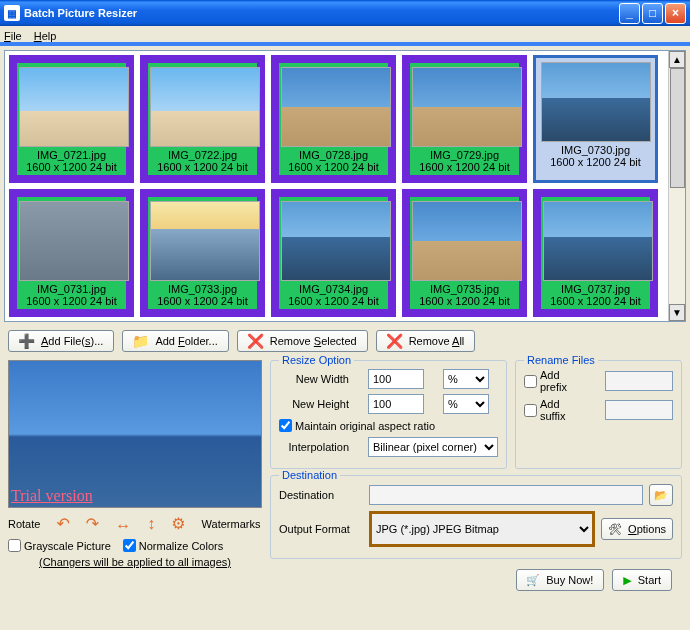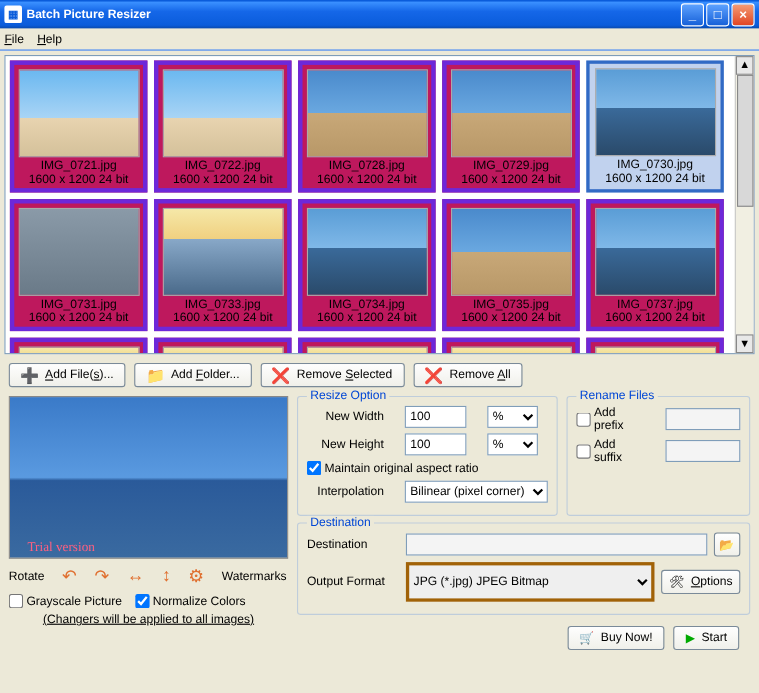--- a/index.html
+++ b/index.html
@@ -6,48 +6,48 @@
 body { background: #ece9d8; width: 690px; height: 630px; overflow: hidden; }
 
 .titlebar { height: 26px; background: linear-gradient(to bottom, #0a5cdb 0%, #0a5cdb 3%, #3a90ff 8%, #1567e8 40%, #0a5cdb 88%, #0848ab 100%); display: flex; align-items: center; padding: 0 4px; color: white; font-weight: bold; }
 .titlebar .appicon { width: 16px; height: 16px; background: #fff; margin-right: 4px; border-radius: 2px; display:flex; align-items:center; justify-content:center; color:#0a5cdb; font-size:10px; }
 .titlebar .title { flex: 1; }
 .titlebar .winbtns { display: flex; gap: 2px; }
 .winbtn { width: 21px; height: 21px; border: 1px solid #fff; border-radius: 3px; display:flex; align-items:center; justify-content:center; font-weight:bold; font-size:12px; cursor:pointer; }
 .winbtn.min, .winbtn.max { background: linear-gradient(to bottom,#5da2ff,#1660d8); color:white; }
 .winbtn.close { background: linear-gradient(to bottom,#f49c75,#e04523); color:white; }
 
-.menubar { height: 20px; background: #ece9d8; border-bottom: 1px solid #3b82f6; display:flex; align-items:center; padding-left:4px; gap:12px; }
+.menubar { height: 20px; background: #ece9d8; border-bottom: 4px solid #3b82f6; display:flex; align-items:flex-end; padding-left:4px; gap:12px; }
 .menubar span { cursor:pointer; }
 .menubar span u { text-decoration:underline; }
 
 .thumbarea { background:#fff; margin:4px; border:1px solid #7f9db9; height:272px; display:flex; }
 .thumbgrid { flex:1; overflow:hidden; padding:4px; }
 .thumbrow { display:flex; gap:6px; margin-bottom:6px; }
-.thumb { width:125px; border:4px solid #6d28d9; background:#be185d; text-align:center; padding:2px; }
+.thumb { width:125px; border:8px solid #6d28d9; background:#22c55e; text-align:center; padding:2px; }
 .thumb.selected { border:3px solid #316ac5; background:#c1d2ee; }
 .thumb .img { width:110px; height:80px; margin:2px auto; background:linear-gradient(to bottom,#6bb8f0 0%,#a8d4f5 55%,#e8d4b0 55%,#d4c19a 100%); border:1px solid #aaa; }
 .thumb .img.sea { background:linear-gradient(to bottom,#5a9dd6 0%,#7fb8e8 45%,#3a6a9a 45%,#2a4a6a 100%); }
 .thumb .img.sunset { background:linear-gradient(to bottom,#f5e8a8 0%,#f0d080 35%,#88a8c8 35%,#4a6a8a 100%); }
 .thumb .img.beach2 { background:linear-gradient(to bottom,#4a8acc 0%,#6aa8e0 50%,#c8a878 50%,#b89868 100%); }
 .thumb .img.rock { background:linear-gradient(to bottom,#8a9aa8 0%,#6a7a88 100%); }
 .thumb .fn { font-size:11px; margin-top:2px; }
 .thumb .meta { font-size:11px; }
 .thumbarea .scrollbar { width:17px; background:#f1efe2; border-left:1px solid #c8c8c8; position:relative; }
 .scrollbar .sbtn { height:17px; background:#e8e8e8; border:1px solid #888; display:flex;align-items:center;justify-content:center;font-size:10px;cursor:pointer; }
 .scrollbar .sthumb { position:absolute; top:17px; height:120px; width:15px; left:1px; background:#d8d8d8; border:1px solid #888; cursor:pointer;}
 
 .btnrow { display:flex; gap:8px; padding:4px 8px; }
 .tbtn { height:22px; padding:2px 10px; background:linear-gradient(#fefefe,#f0f0ea); border:1px solid #7a8a99; border-radius:3px; display:flex; align-items:center; gap:6px; cursor:pointer; }
 .tbtn .icn { width:16px; height:16px; display:flex;align-items:center;justify-content:center;font-size:14px; }
 
 .lower { display:flex; padding:4px 8px; gap:8px; }
 .preview { width:254px; }
 .preview .pimg { width:254px; height:148px; border:1px solid #888; background:linear-gradient(to bottom,#3a7ac8 0%,#5a9ae0 50%,#2a5a9a 52%,#3a6aa0 100%); position:relative; }
-.preview .trial { position:absolute; bottom:2px; left:16px; color:#ff6080; font-size:12px; font-family: 'Times New Roman', serif; }
+.preview .trial { position:absolute; bottom:2px; left:2px; color:#ff6080; font-size:16px; font-family: 'Times New Roman', serif; text-decoration: underline; }
 .rotrow { display:flex; align-items:center; gap:16px; margin-top:6px; }
 .rotrow .ricn { color:#e07030; font-size:16px; cursor:pointer; }
 .chkrow { display:flex; gap:12px; margin-top:6px; }
 .chk { display:flex; align-items:center; gap:3px; }
 .chk input { width:13px; height:13px; }
 .note { text-align:center; margin-top:4px; color:#000;text-decoration:underline; }
 
 .rightcol { flex:1; }
 .gbox { border:1px solid #bfcddb; border-radius:3px; padding:8px 8px 6px 8px; margin-bottom:6px; position:relative; }
 .gbox .legend { position:absolute; top:-7px; left:8px; background:#ece9d8; padding:0 3px; color:#0046d5; }

